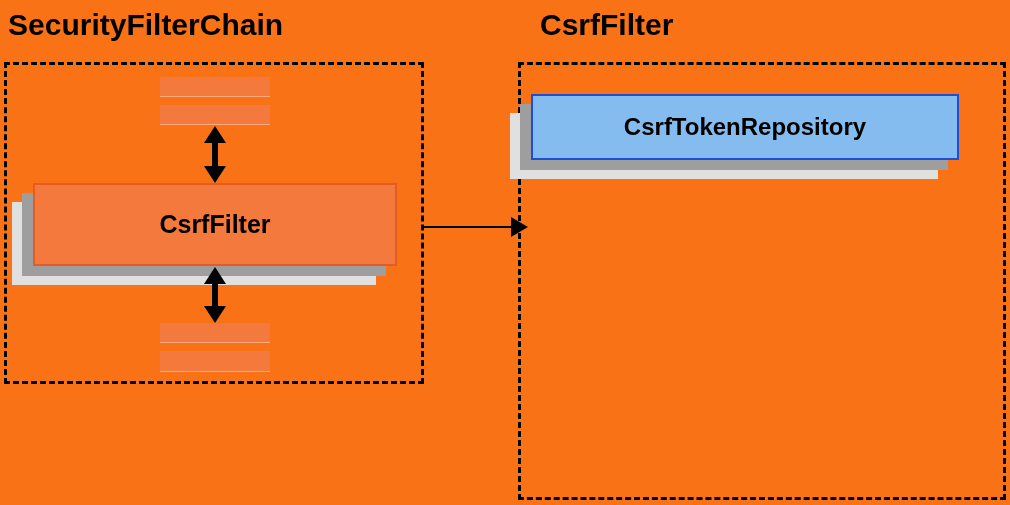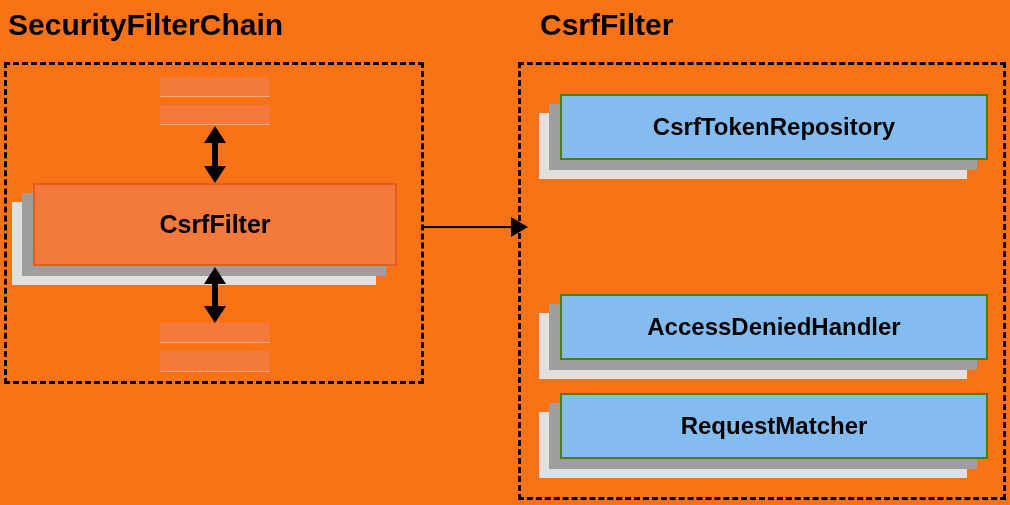--- a/index.html
+++ b/index.html
@@ -60,25 +60,25 @@
     justify-content: center;
   }
   .csrf-filter-box .box-label {
     font-size: 25px;
     font-weight: bold;
     color: #000000;
   }
 
   .component-box {
     position: absolute;
-    left: 560px;
+    left: 531px;
     width: 428px;
     height: 66px;
     background: #85BCF0;
-    border: 2px solid #4d7c0f;
+    border: 2px solid #1d4ed8;
     box-shadow: -11px 10px 0 0 #9E9E9E, -21px 19px 0 0 #E0E0E0;
     display: flex;
     align-items: center;
     justify-content: center;
   }
   .comp-1 { top: 94px; }
   .comp-2 { top: 193px; height: 67px; }
   .comp-3 { top: 294px; }
   .comp-4 { top: 393px; }
   .component-box .box-label {
@@ -129,21 +129,15 @@
     <polygon points="88,4 105,14 88,24" fill="#000000"></polygon>
   </svg>
 
   <div class="dashed-panel panel-right"></div>
 
   <div class="component-box comp-1">
     <span class="box-label">CsrfTokenRepository</span>
   </div>
 
 
-  <div class="component-box comp-3">
-    <span class="box-label">AccessDeniedHandler</span>
-  </div>
 
-  <div class="component-box comp-4">
-    <span class="box-label">RequestMatcher</span>
-  </div>
 
 </div>
 
 </body></html>

